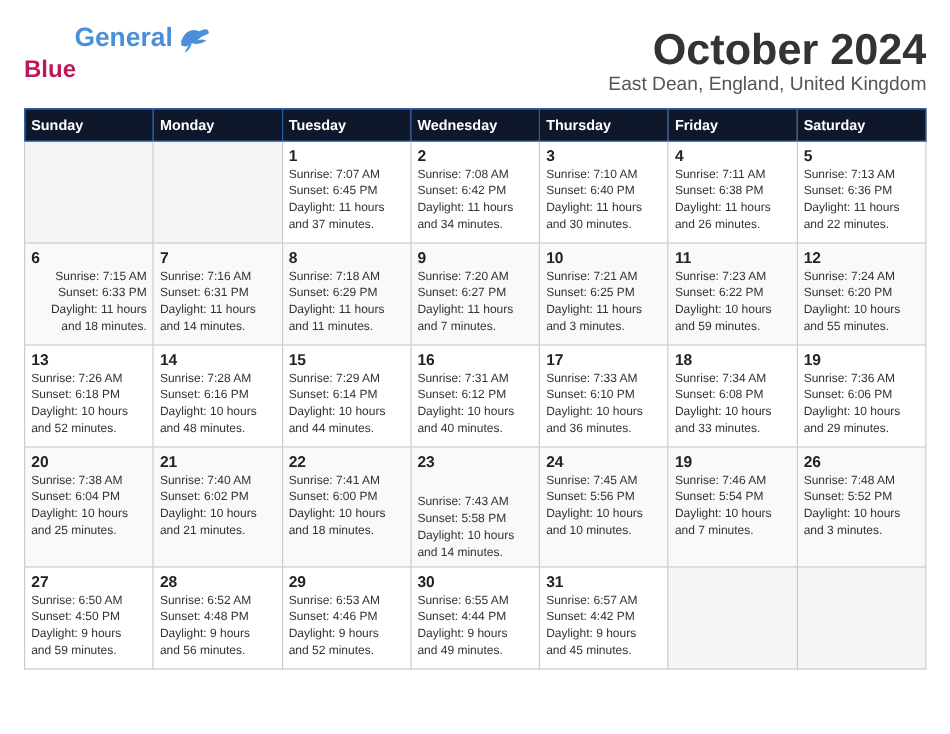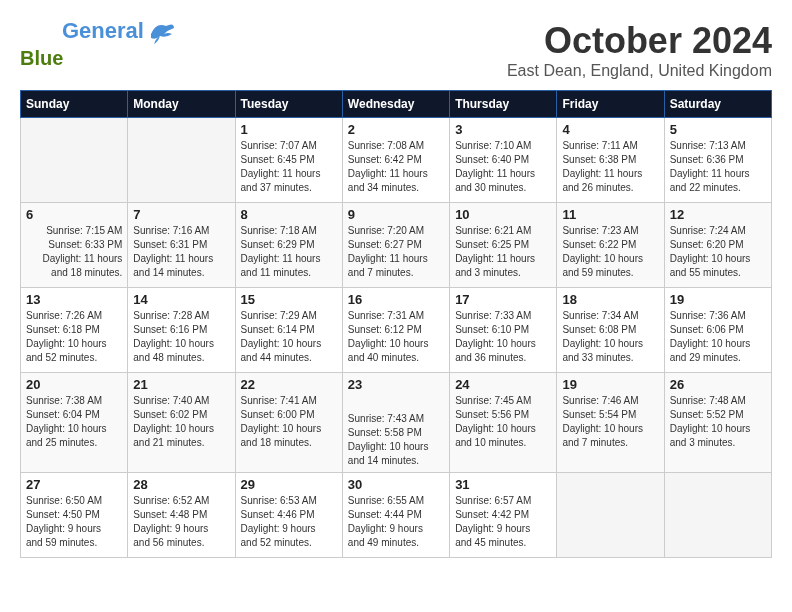--- a/index.html
+++ b/index.html
@@ -100,21 +100,21 @@
     <div>
       <div style="display:flex;align-items:flex-start;margin-left:42px;">
         <div class="logo-text">
           <span>General</span>
         </div>
         <svg class="logo-bird" viewBox="0 0 30 28" xmlns="http://www.w3.org/2000/svg">
           <path d="M5,14 Q10,2 20,6 Q28,2 28,8 Q22,10 18,14 Q22,12 26,14 Q20,18 14,16 Q10,20 5,18 Z" fill="#4a90d9"></path>
           <path d="M14,16 Q12,22 8,24 Q10,18 14,16 Z" fill="#4a90d9"></path>
         </svg>
       </div>
-      <div class="logo-text" style="color:#4d7c0f;font-size:20px;">Blue</div>
+      <div class="logo-text" style="color:#be185d;font-size:20px;">Blue</div>
     </div>
   </div>
   <div class="title-area">
     <div class="month-title">October 2024</div>
     <div class="location">East Dean, England, United Kingdom</div>
   </div>
 </div>
 
 <table>
   <thead>
@@ -192,21 +192,21 @@
         </td>
         <td>
           <div class="day-num">9</div>
           <div class="day-info" style="white-space: pre-line;">Sunrise: 7:20 AM
 Sunset: 6:27 PM
 Daylight: 11 hours
 and 7 minutes.</div>
         </td>
         <td>
           <div class="day-num">10</div>
-          <div class="day-info" style="white-space: pre-line;">Sunrise: 6:21 AM
+          <div class="day-info" style="white-space: pre-line;">Sunrise: 7:21 AM
 Sunset: 6:25 PM
 Daylight: 11 hours
 and 3 minutes.</div>
         </td>
         <td>
           <div class="day-num">11</div>
           <div class="day-info" style="white-space: pre-line;">Sunrise: 7:23 AM
 Sunset: 6:22 PM
 Daylight: 10 hours
 and 59 minutes.</div>

